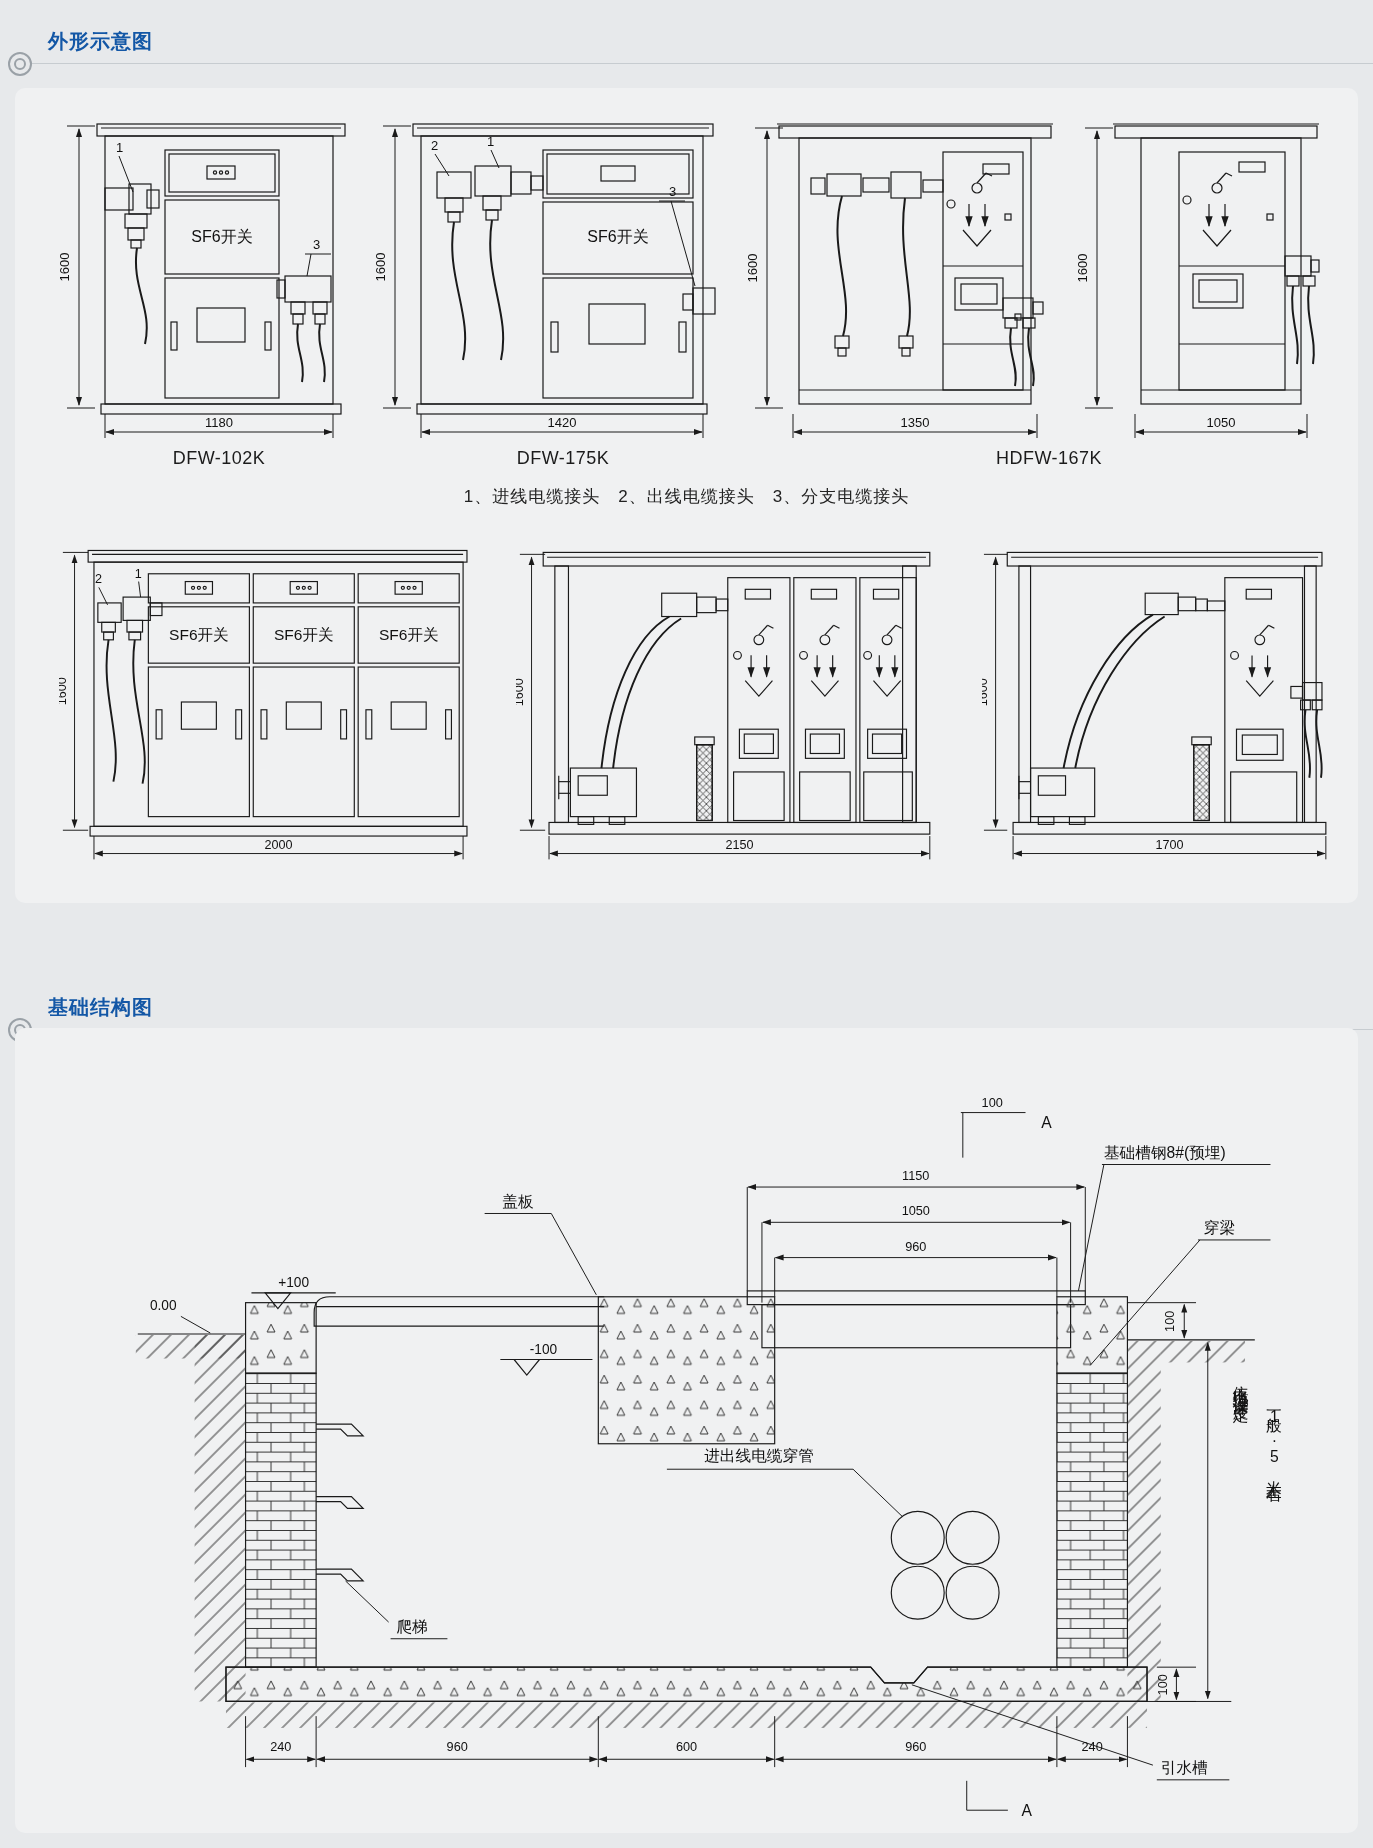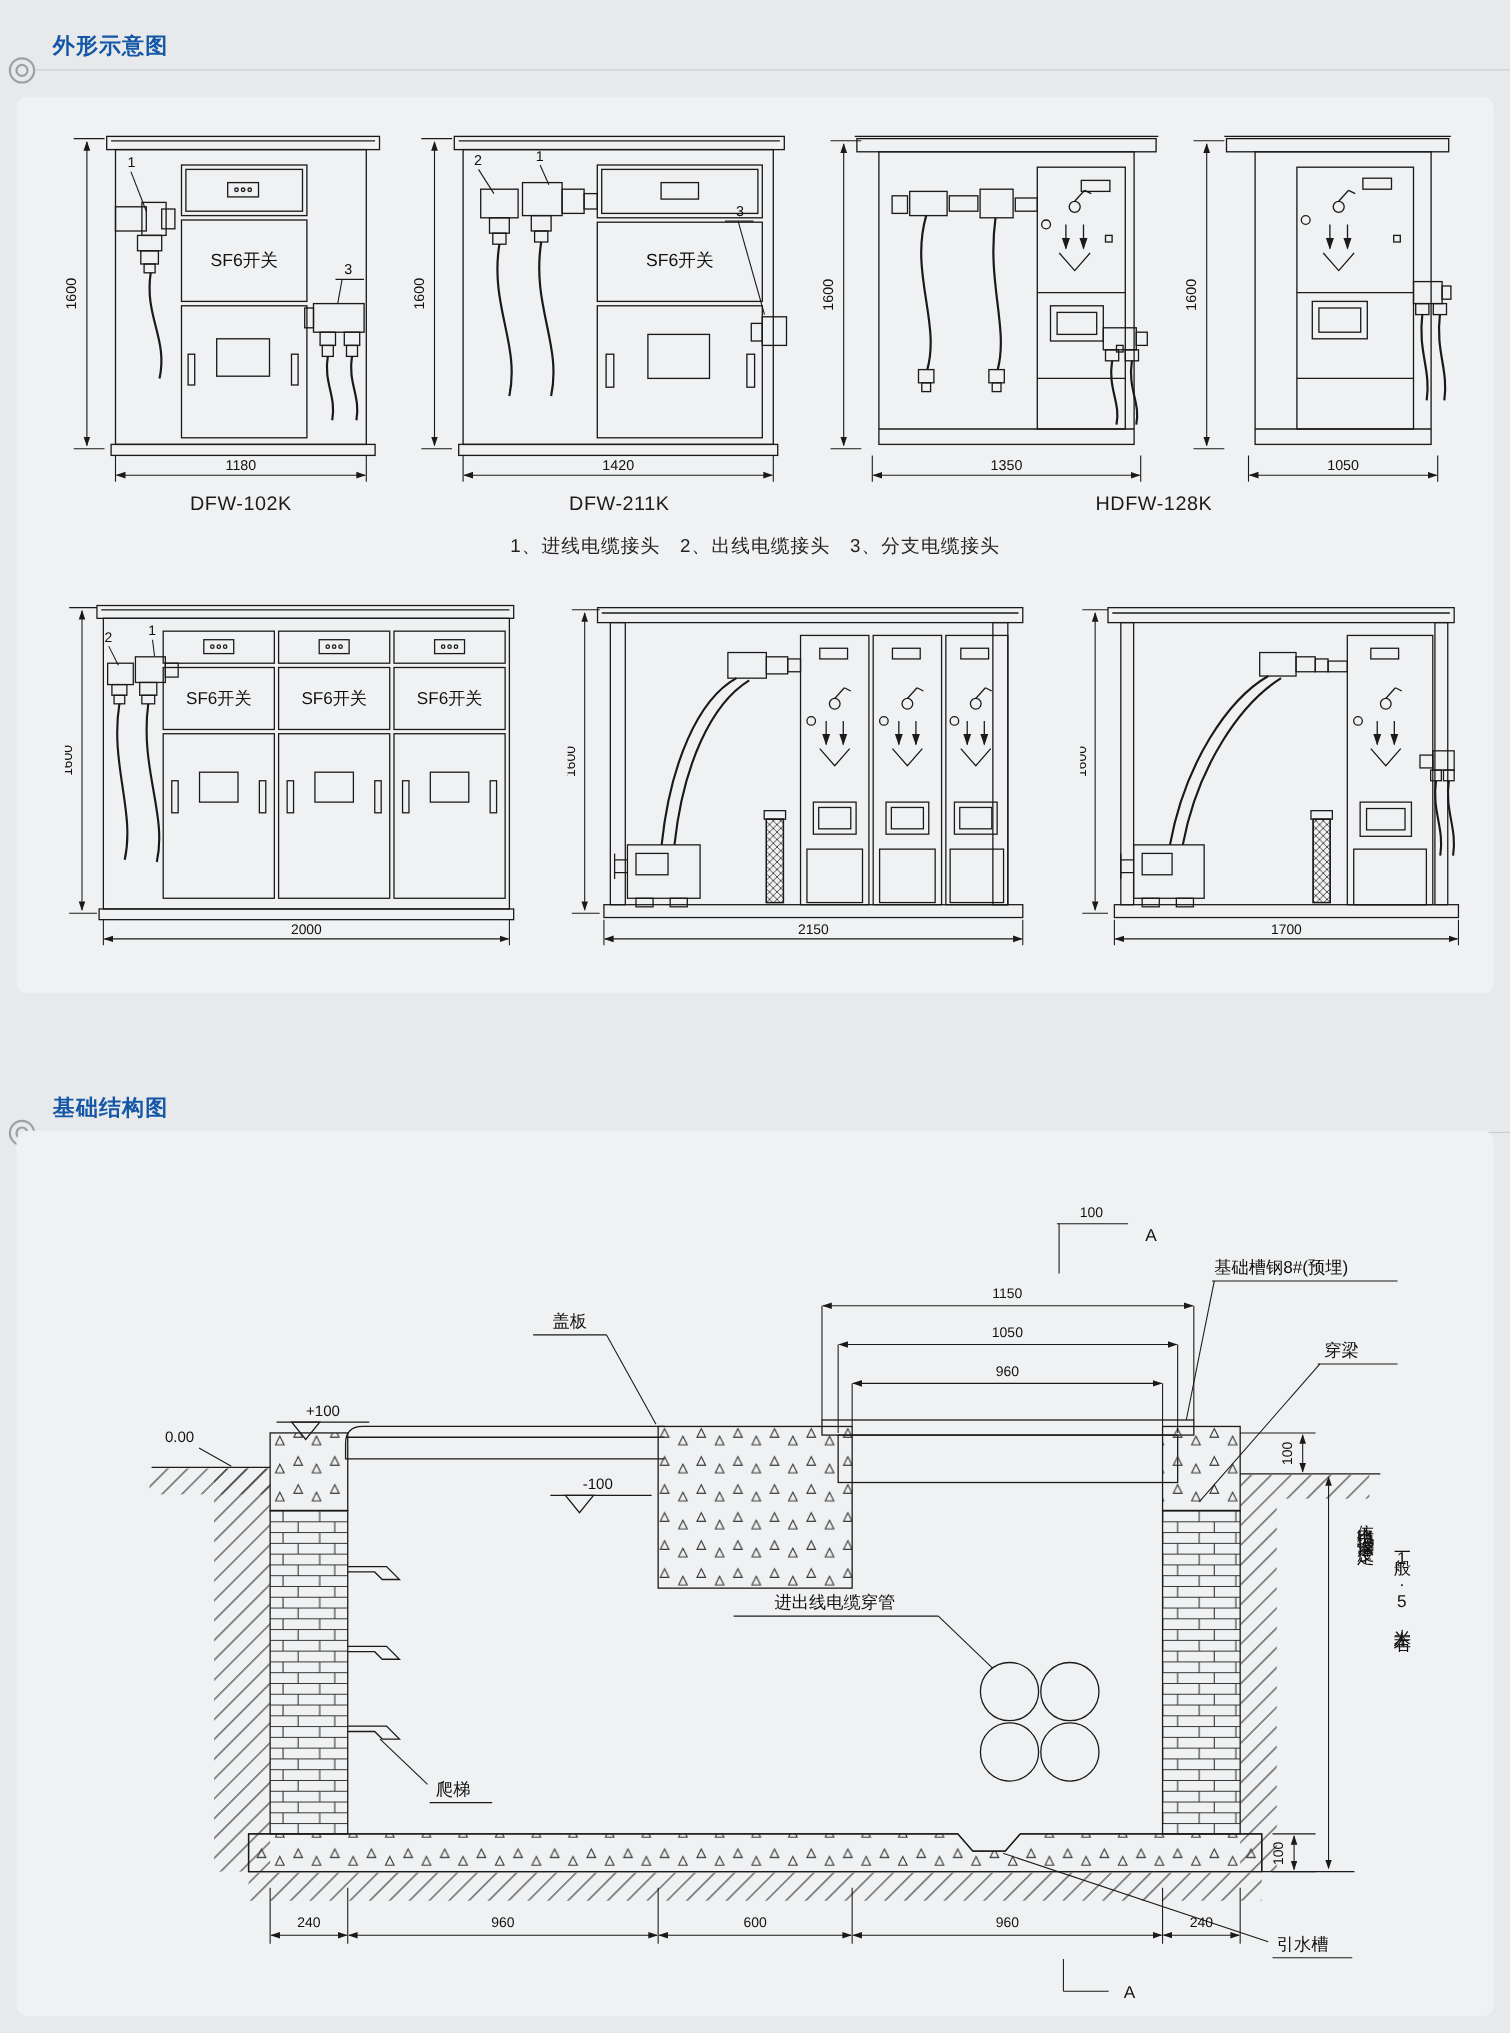--- a/index.html
+++ b/index.html
@@ -191,21 +191,21 @@
             <rect x="308" y="186" width="10" height="16"></rect>
               <rect x="318" y="180" width="22" height="26"></rect>
           </g>
           <g>
             <line class="dim" x1="46" y1="306" x2="46" y2="330"></line>
               <line class="dim" x1="328" y1="306" x2="328" y2="330"></line>
             <line class="dim" x1="47" y1="324" x2="327" y2="324" marker-start="url(#arr)" marker-end="url(#arr)"></line>
             <text x="187" y="319" text-anchor="middle">1420</text>
           </g>
         </svg>
-        <div class="model-name">DFW-211K</div>
+        <div class="model-name">DFW-175K</div>
       </div>
 
       <div class="cabcol">
         <div class="cdgroup">
           <svg class="draw" viewBox="0 0 310 336" width="310" height="336">
             <g>
               <line class="dim" x1="8" y1="20" x2="36" y2="20"></line>
                 <line class="dim" x1="8" y1="300" x2="36" y2="300"></line>
               <line class="dim" x1="20" y1="23" x2="20" y2="297" marker-start="url(#arr)" marker-end="url(#arr)"></line>
               <text transform="rotate(-90 10 160)" x="10" y="160" text-anchor="middle">1600</text>
@@ -285,21 +285,21 @@
               <path class="cbl" d="M238,178 C234,212 246,228 242,256"></path>
             </g>
             <g>
               <line class="dim" x1="64" y1="306" x2="64" y2="330"></line>
                 <line class="dim" x1="236" y1="306" x2="236" y2="330"></line>
               <line class="dim" x1="65" y1="324" x2="235" y2="324" marker-start="url(#arr)" marker-end="url(#arr)"></line>
               <text x="150" y="319" text-anchor="middle">1050</text>
             </g>
           </svg>
         </div>
-        <div class="model-name">HDFW-128K</div>
+        <div class="model-name">HDFW-167K</div>
       </div>
     </div>
 
     <div class="caption">1、进线电缆接头　2、出线电缆接头　3、分支电缆接头</div>
 
     <div class="row2">
 
       <svg class="draw" viewBox="0 0 425 336" width="425" height="336">
         <g>
           <line class="dim" x1="4" y1="14" x2="30" y2="14"></line>

